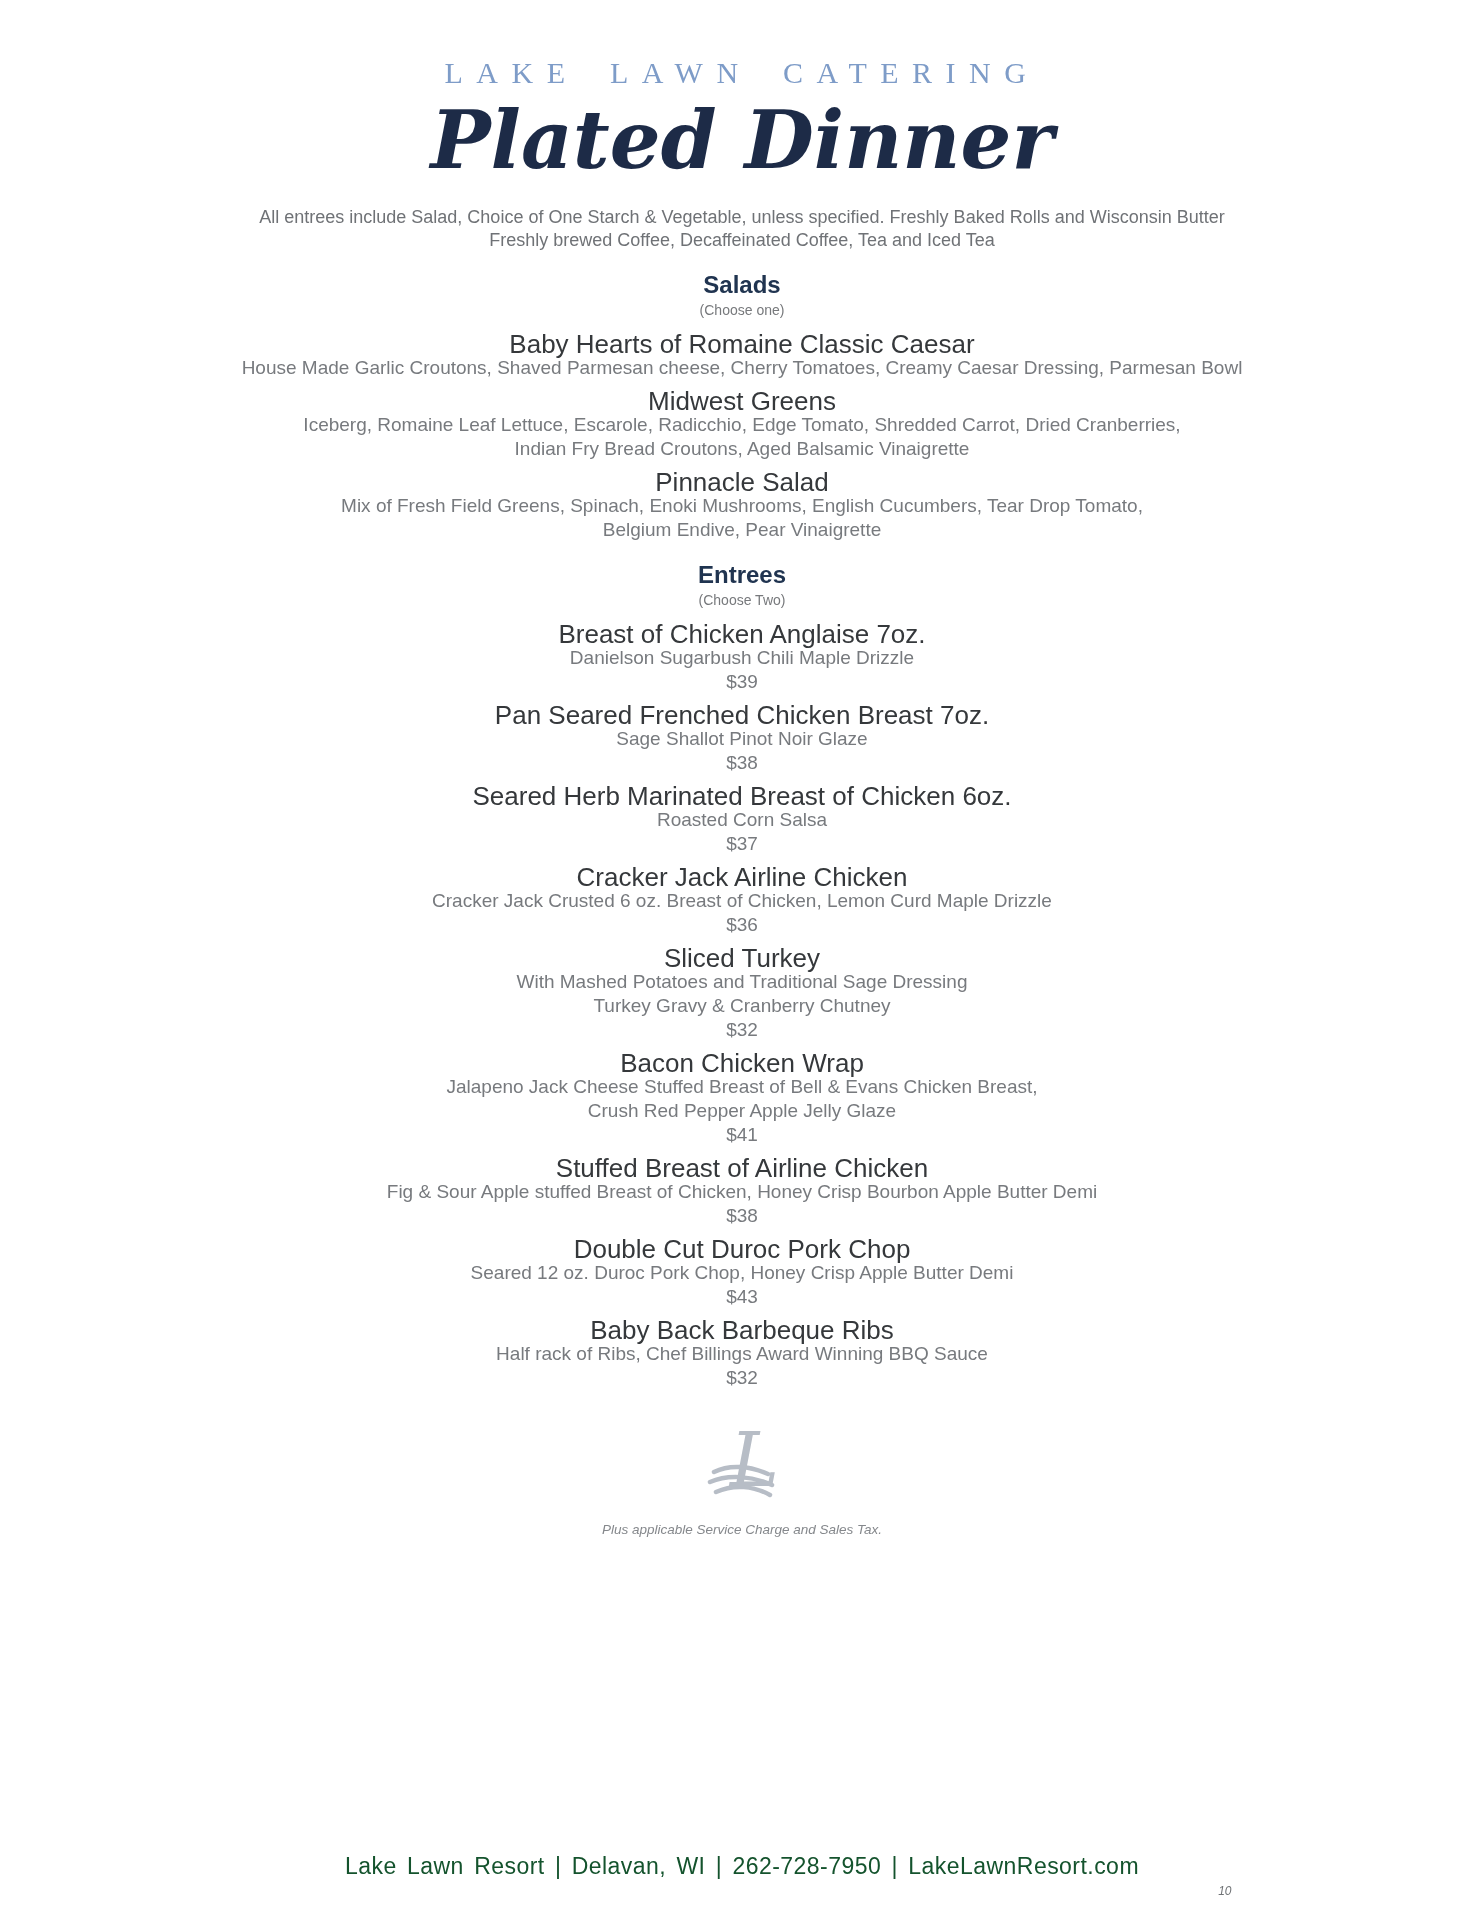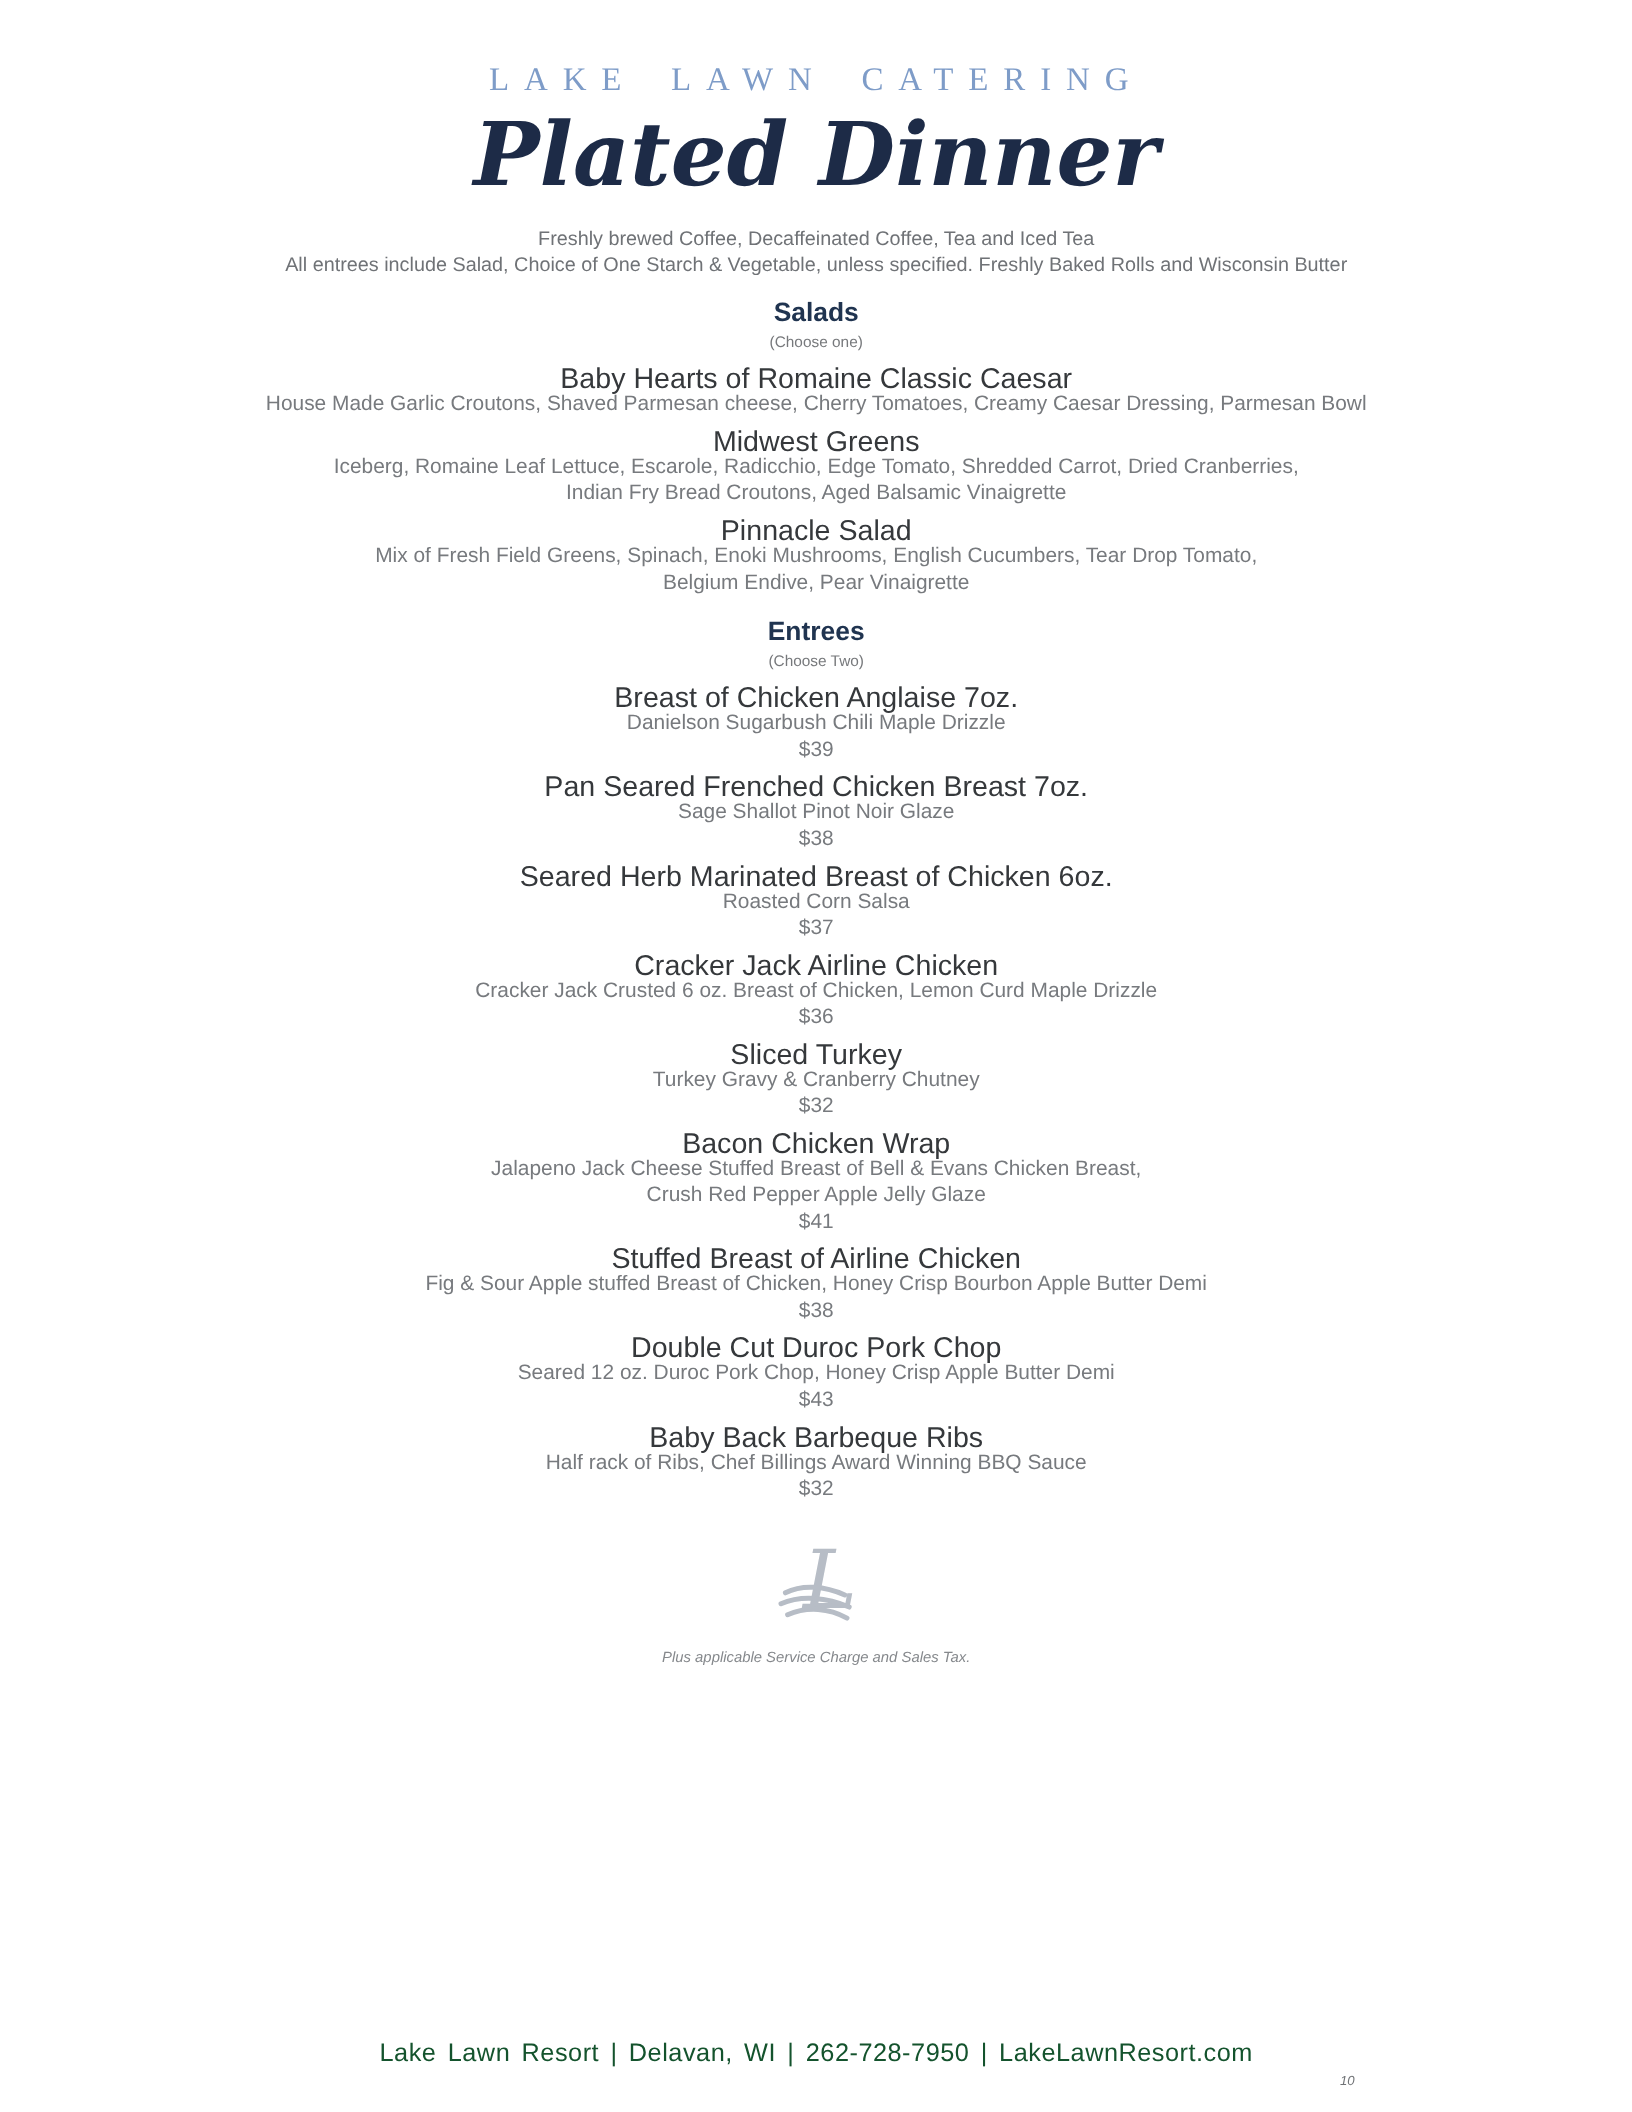--- a/index.html
+++ b/index.html
@@ -92,22 +92,22 @@
 </head>
 <body>
 
 <div class="page">
 
   <div class="brand">LAKE LAWN CATERING</div>
 
   <div class="script-title">Plated Dinner</div>
 
   <div class="intro">
+    <div>All entrees include Salad, Choice of One Starch &amp; Vegetable, unless specified. Freshly Baked Rolls and Wisconsin Butter</div>
     <div>Freshly brewed Coffee, Decaffeinated Coffee, Tea and Iced Tea</div>
-    <div>All entrees include Salad, Choice of One Starch &amp; Vegetable, unless specified. Freshly Baked Rolls and Wisconsin Butter</div>
   </div>
 
   <div>
       <section class="menu-section">
         <h2 class="section-heading">Salads</h2>
         <div class="section-subheading">(Choose one)</div>
         <div class="menu-item">
           <div class="item-name">Baby Hearts of Romaine Classic Caesar</div>
           <div class="item-desc">House Made Garlic Croutons, Shaved Parmesan cheese, Cherry Tomatoes, Creamy Caesar Dressing, Parmesan Bowl</div>
         </div>
@@ -140,20 +140,21 @@
           <div class="item-desc">Roasted Corn Salsa</div>
           <div class="item-price">$37</div>
         </div>
         <div class="menu-item">
           <div class="item-name">Cracker Jack Airline Chicken</div>
           <div class="item-desc">Cracker Jack Crusted 6 oz. Breast of Chicken, Lemon Curd Maple Drizzle</div>
           <div class="item-price">$36</div>
         </div>
         <div class="menu-item">
           <div class="item-name">Sliced Turkey</div>
+          <div class="item-desc">With Mashed Potatoes and Traditional Sage Dressing</div>
           <div class="item-desc">Turkey Gravy &amp; Cranberry Chutney</div>
           <div class="item-price">$32</div>
         </div>
         <div class="menu-item">
           <div class="item-name">Bacon Chicken Wrap</div>
           <div class="item-desc">Jalapeno Jack Cheese Stuffed Breast of Bell &amp; Evans Chicken Breast,</div>
           <div class="item-desc">Crush Red Pepper Apple Jelly Glaze</div>
           <div class="item-price">$41</div>
         </div>
         <div class="menu-item">

